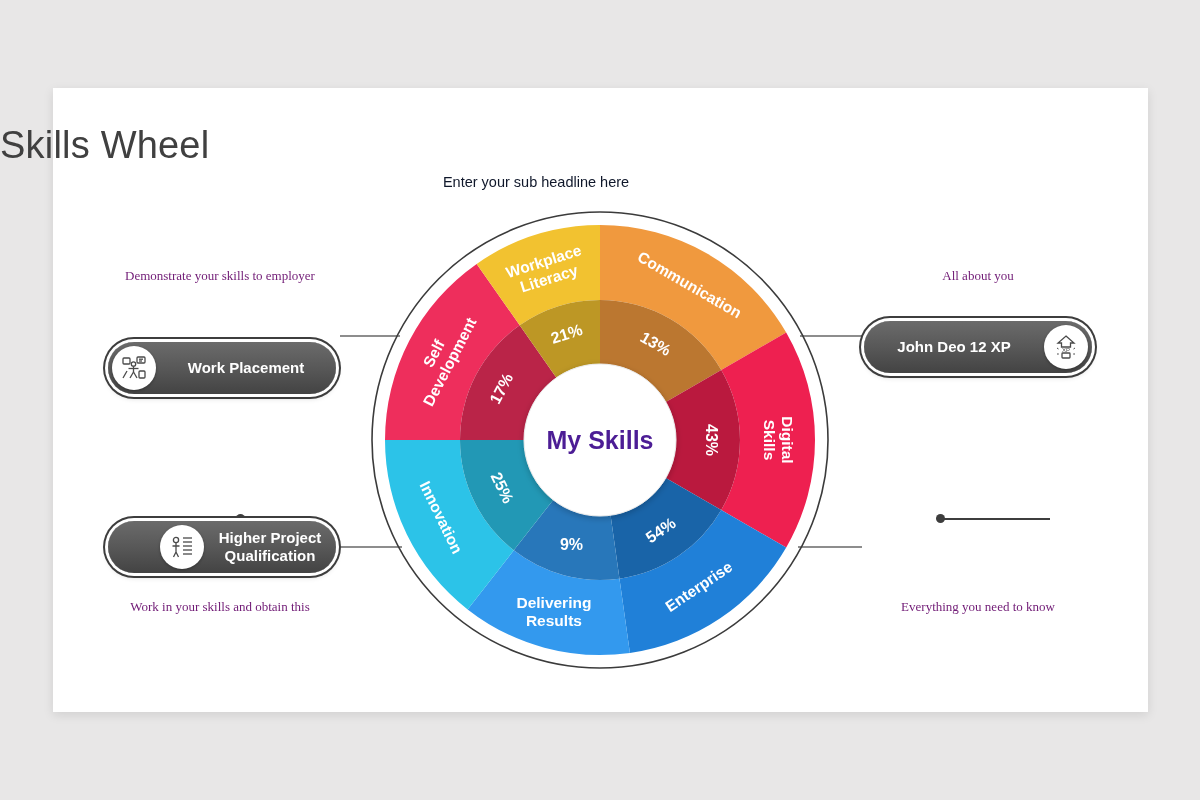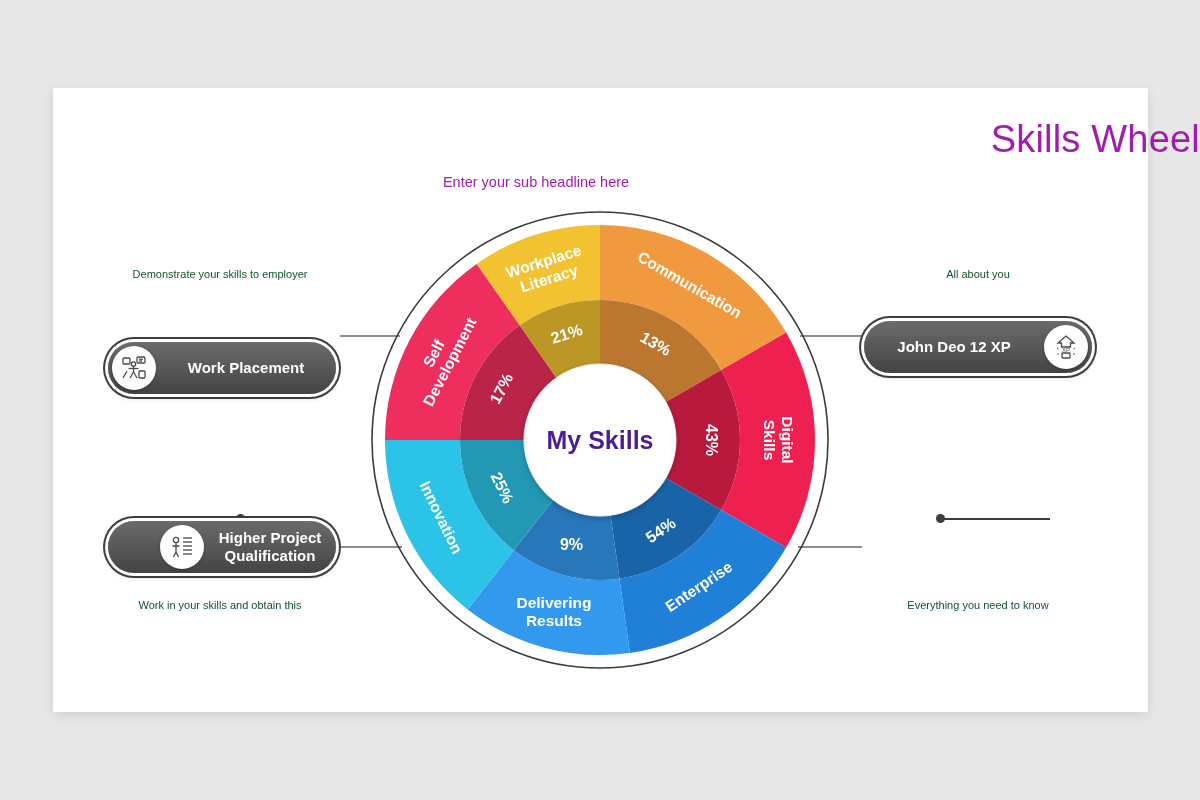--- a/index.html
+++ b/index.html
@@ -22,35 +22,35 @@
     left: 53px;
     top: 88px;
     width: 1095px;
     height: 624px;
     background: #ffffff;
     box-shadow: 0 3px 10px rgba(0,0,0,0.10);
   }
   
   #title {
     position: absolute;
-    left: 0; top: 118px;
+    left: 0; top: 124px;
     width: 1200px;
-    text-align: right;
+    text-align: left;
     font-size: 38px;
     font-weight: 400;
-    color: #a21caf;
+    color: #404040;
     letter-spacing: 0.2px;
   }
   #subtitle {
     position: absolute;
     left: 0; top: 174px;
     width: 1072px;
     text-align: center;
     font-size: 14.5px;
-    color: #a21caf;
+    color: #0f172a;
   }
   
   #wheel {
     position: absolute;
     left: 368px;
     top: 208px;
     width: 464px;
     height: 464px;
   }
   #wheel svg { display: block; }
@@ -127,22 +127,23 @@
     width: 9px;
     height: 9px;
     border-radius: 50%;
     background: #3d3d3d;
   }
   
   .caption {
     position: absolute;
     width: 300px;
     text-align: center;
-    font-size: 11px;
-    color: #14532d;
+    font-size: 13px;
+    color: #701a75;
+    font-family: Liberation Serif, serif;
   }
 </style>
 </head>
 <body>
 
 <div id="stage">
 
   <div id="card"></div>
 
   <div id="title">Skills Wheel</div>

